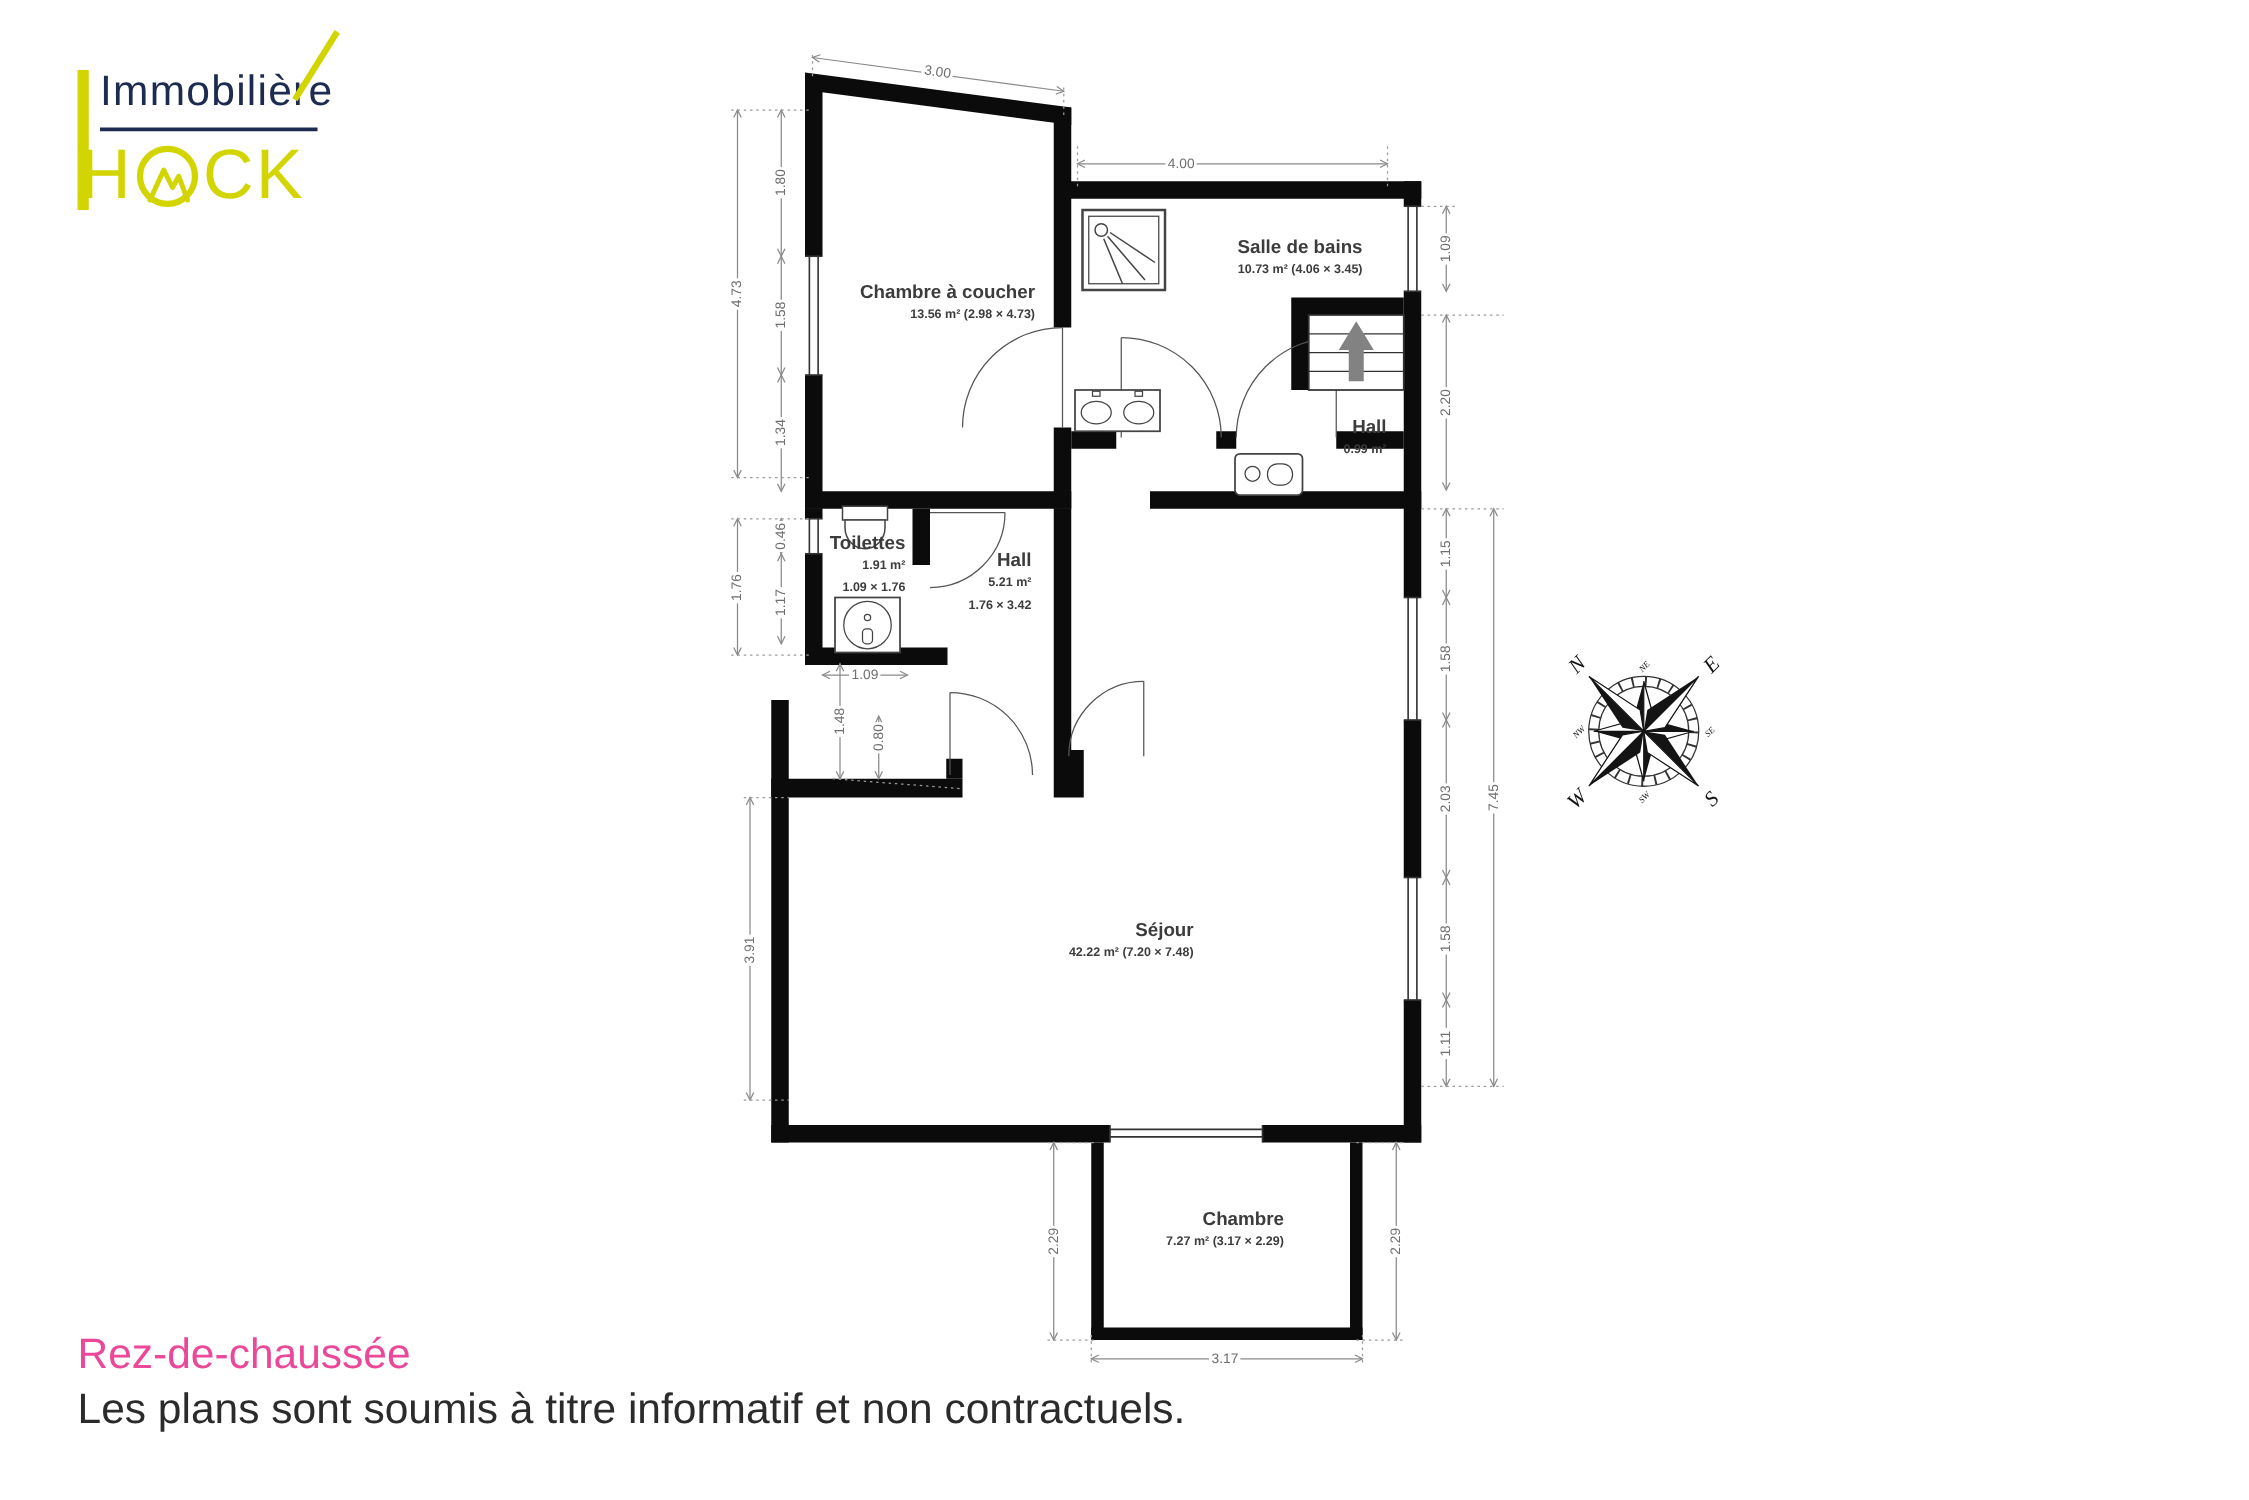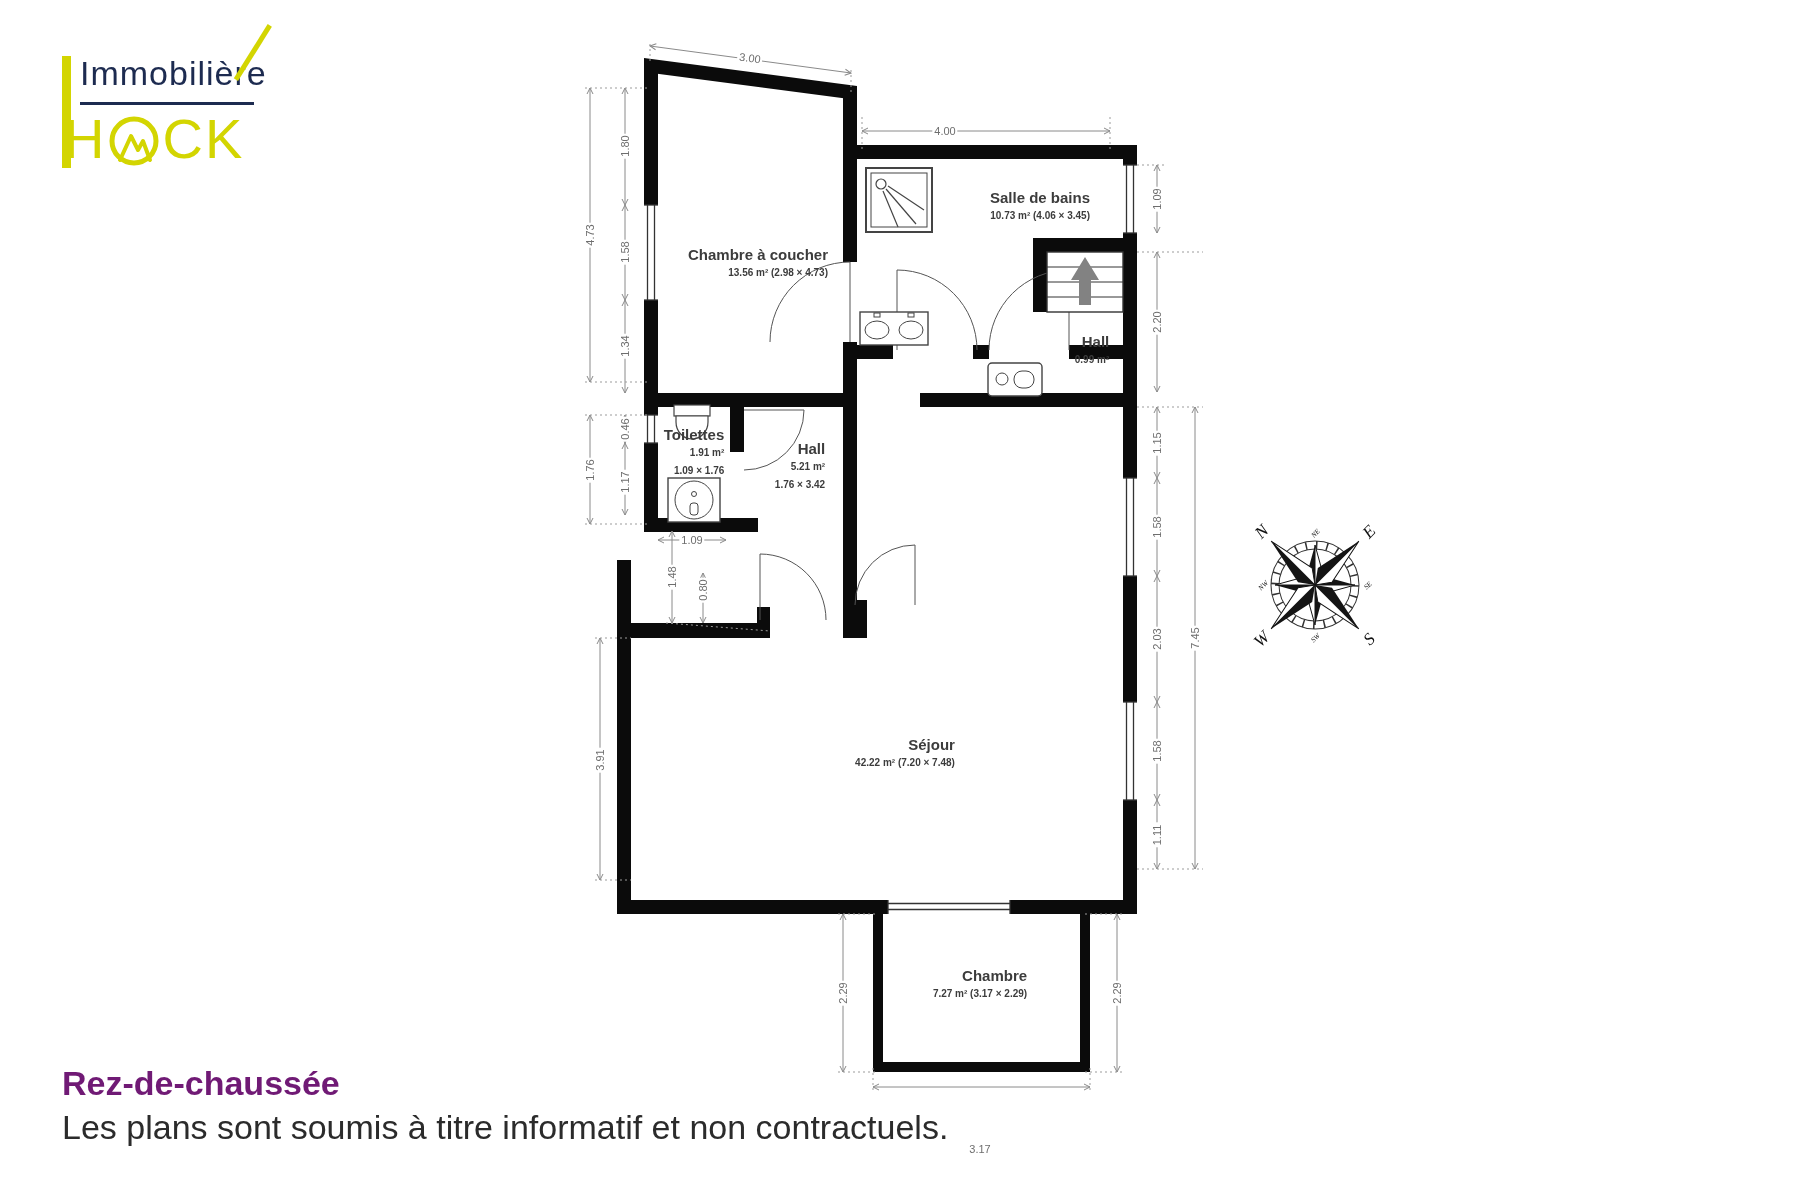--- a/index.html
+++ b/index.html
@@ -14,21 +14,21 @@
   .dimv{transform:translate(-50%,-50%) rotate(-90deg)}
   .dims8{transform:translate(-50%,-50%) rotate(8deg)}
   .logo{position:absolute;left:60px;top:48px;width:230px}
   .logo-bar{position:absolute;left:2px;top:8px;width:9px;height:112px;background:#d3d501}
   .logo-line1{position:absolute;left:20px;top:6px;font-size:34px;color:#1d2b50;letter-spacing:1px}
   .logo-rule{position:absolute;left:20px;top:54px;width:174px;height:3px;background:#1d2b50}
   .logo-row{position:absolute;left:4px;top:62px;display:flex;align-items:flex-end}
   .logo-letter{font-size:56px;line-height:58px;color:#d3d501;font-weight:400;letter-spacing:2px}
   .logo-karm{position:absolute;left:178px;top:28px;width:64px;height:5px;background:#d3d501;
              transform:rotate(-58deg);transform-origin:left bottom}
-  .footer-title{position:absolute;left:62px;top:1064px;font-size:34px;font-weight:bold;color:#701a75}
+  .footer-title{position:absolute;left:62px;top:1064px;font-size:34px;font-weight:normal;color:#ec4899}
   .footer-sub{position:absolute;left:62px;top:1108px;font-size:34px;color:#2b2b2b}
 </style>
 </head>
 <body>
 
 <svg id="plan-svg" width="1799" height="1200" viewBox="0 0 1799 1200">
   <defs>
     <marker id="ar" markerWidth="9" markerHeight="9" refX="7" refY="4" orient="auto-start-reverse">
       <path d="M1,1 L7,4 L1,7" fill="none" stroke="#8a8a8a" stroke-width="1"></path>
     </marker>
@@ -270,21 +270,21 @@
     <span class="logo-letter">H</span>
     <svg width="56" height="58" viewBox="0 0 56 58">
       <circle cx="28" cy="31" r="22" fill="none" stroke="#d3d501" stroke-width="5"></circle>
       <path d="M14,50 L25,26 L32,40 L37,31 L44,50" fill="none" stroke="#d3d501" stroke-width="4" stroke-linejoin="round" stroke-linecap="round"></path>
     </svg>
     <span class="logo-letter">CK</span>
   </div>
   <div class="logo-karm"></div>
 </div>
 
-<div class="room" style="left:758px;top:264px">
+<div class="room" style="left:758px;top:243px">
   <div>Chambre à coucher</div>
   <div class="area">13.56 m² (2.98 × 4.73)</div>
 </div>
 <div class="room" style="left:1040px;top:207px">
   <div>Salle de bains</div>
   <div class="area">10.73 m² (4.06 × 3.45)</div>
 </div>
 <div class="room" style="left:1092px;top:351px">
   <div>Hall</div>
   <div class="area">0.99 m²</div>
@@ -324,16 +324,16 @@
 <div class="dim dimv" style="left:1157px;top:199px">1.09</div>
 <div class="dim dimv" style="left:1157px;top:322px">2.20</div>
 <div class="dim dimv" style="left:1157px;top:443px">1.15</div>
 <div class="dim dimv" style="left:1157px;top:527px">1.58</div>
 <div class="dim dimv" style="left:1157px;top:639px">2.03</div>
 <div class="dim dimv" style="left:1157px;top:751px">1.58</div>
 <div class="dim dimv" style="left:1157px;top:835px">1.11</div>
 <div class="dim dimv" style="left:1195px;top:638px">7.45</div>
 <div class="dim dimv" style="left:843px;top:993px">2.29</div>
 <div class="dim dimv" style="left:1117px;top:993px">2.29</div>
-<div class="dim" style="left:980px;top:1149px">3.17</div>
+<div class="dim" style="left:980px;top:1087px">3.17</div>
 
 <div class="footer-title">Rez-de-chaussée</div>
 <div class="footer-sub">Les plans sont soumis à titre informatif et non contractuels.</div>
 
 </body></html>

